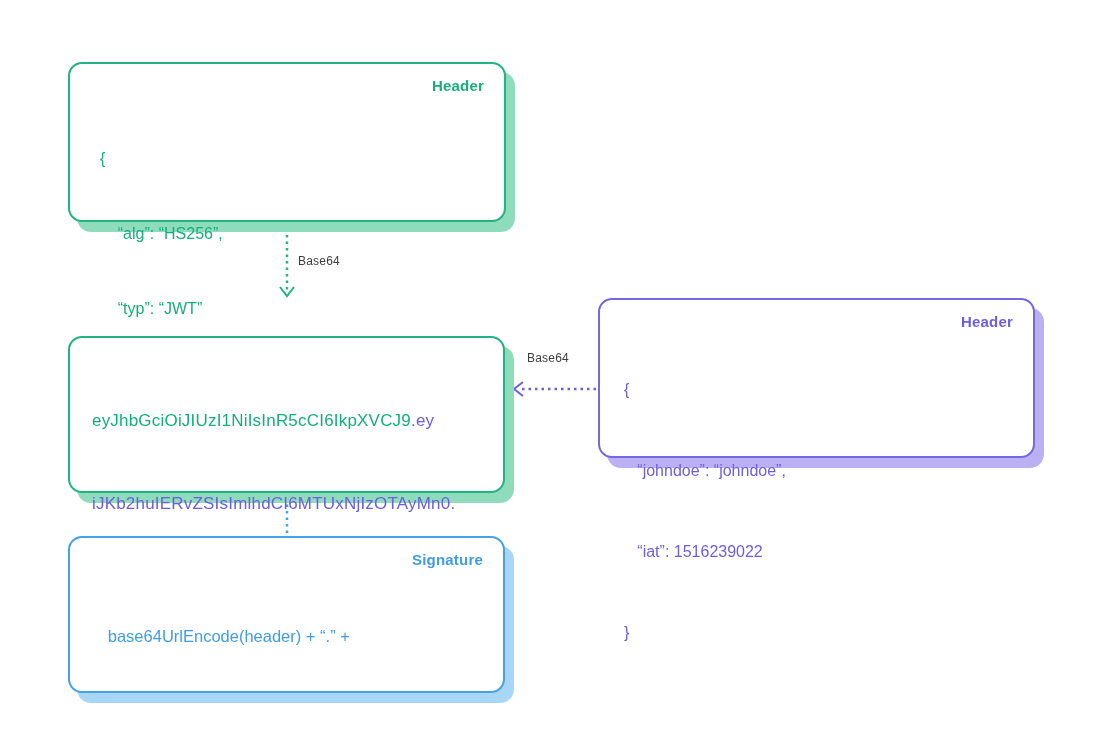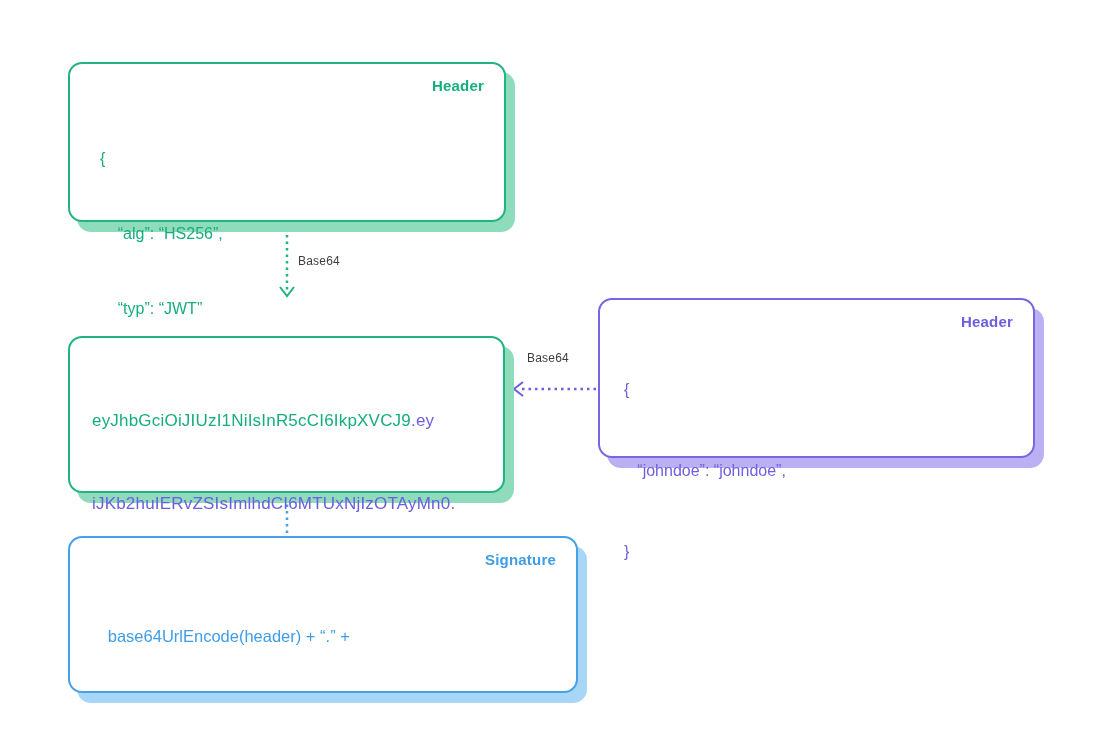--- a/index.html
+++ b/index.html
@@ -20,21 +20,21 @@
     border-radius: 14px;
     box-sizing: border-box;
   }
   .box.green  { border-color: #22b382; box-shadow: 9px 10px 0 #8edcbb; }
   .box.purple { border-color: #7667e2; box-shadow: 9px 10px 0 #bcb0f4; }
   .box.blue   { border-color: #47a1e8; box-shadow: 9px 10px 0 #a8d6f7; }
 
   #header-box    { left: 68px;  top: 62px;  width: 438px; height: 160px; }
   #token-box     { left: 68px;  top: 300px; width: 437px; height: 157px; margin-top: 36px; }
   #payload-box   { left: 598px; top: 298px; width: 437px; height: 160px; }
-  #signature-box { left: 68px;  top: 536px; width: 510px; height: 157px; }
+  #signature-box { left: 68px;  top: 536px; width: 437px; height: 157px; }
 
   .box-title {
     position: absolute;
     top: 13px;
     right: 20px;
     font-size: 15px;
     font-weight: 700;
     letter-spacing: 0.2px;
   }
   .green-text  { color: #16ae7c; }
@@ -105,20 +105,21 @@
       <div class="code-line"><span class="purple-text">iJKb2huIERvZSIsImlhdCI6MTUxNjIzOTAyMn0.</span></div>
       <div class="code-line"><span class="blue-text">EaPF7QPFJ0C8B6ys3ZnXXlYscf_-</span></div>
     </div>
   </div>
 
   <div class="box purple" id="payload-box">
     <div class="box-title purple-text">Header</div>
     <div class="code purple-text" id="payload-code">
       <div class="code-line">{</div>
       <div class="code-line">   “johndoe”: “johndoe”,</div>
+      <div class="code-line">   “iat”: 1516239022</div>
       <div class="code-line">}</div>
     </div>
   </div>
 
   <div class="box blue" id="signature-box">
     <div class="box-title blue-text">Signature</div>
     <div class="code blue-text" id="signature-code">
       <div class="code-line">   base64UrlEncode(header) + “.” +</div>
       
       

